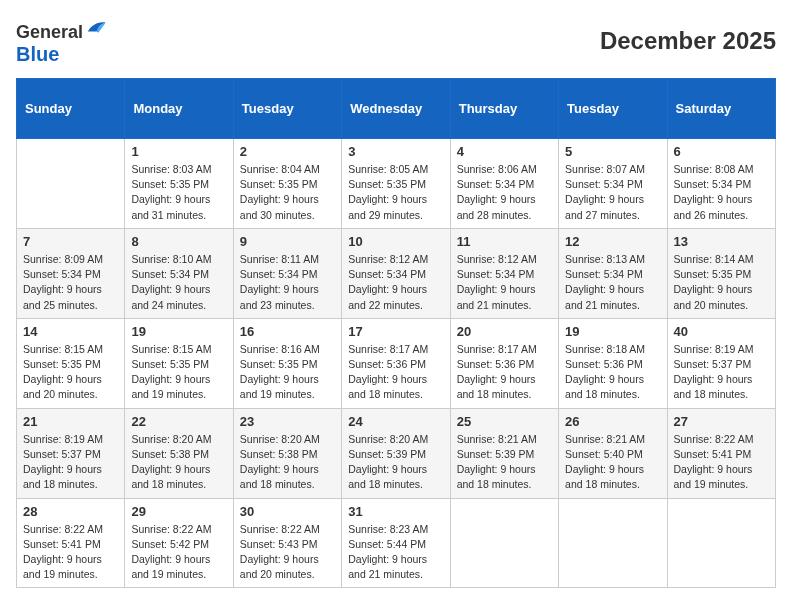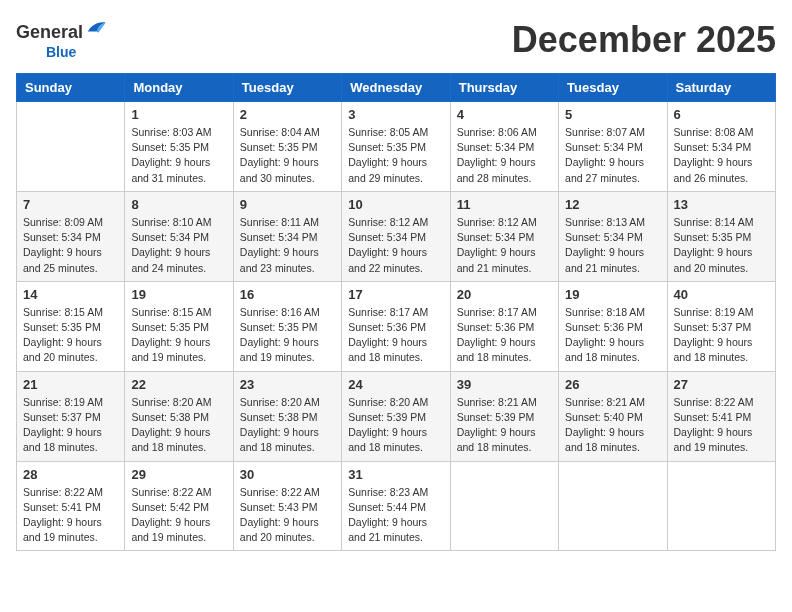--- a/index.html
+++ b/index.html
@@ -6,55 +6,55 @@
     body {
       font-family: Arial, sans-serif;
       background: #fff;
       width: 792px;
       min-height: 612px;
       padding: 16px;
     }
     .header-section {
       display: flex;
       justify-content: space-between;
-      align-items: flex-end;
+      align-items: center;
       margin-bottom: 12px;
     }
     .logo {
       display: flex;
       align-items: center;
     }
     .logo-icon {
       width: 22px;
       height: 22px;
       margin-left: 2px;
     }
     .title-section {
       text-align: right;
     }
     .month-title {
-      font-size: 36px;
+      font-size: 24px;
       font-weight: bold;
       color: #333;
       margin-left: 20px;
     }
     .location-title {
       font-size: 16px;
       color: #555;
     }
     .calendar-table {
       width: 100%;
       border-collapse: collapse;
       border: 1px solid #ccc;
     }
     .calendar-table th {
       background-color: #1565c0;
       color: #fff;
       text-align: left;
-      padding: 6px 8px;
+      padding: 22px 8px;
       font-size: 13px;
       border: 1px solid #1a6cc8;
     }
     .calendar-table td {
       border: 1px solid #ccc;
       vertical-align: top;
       padding: 5px 6px;
       width: 108px;
       min-height: 80px;
       font-size: 11px;
@@ -82,21 +82,21 @@
 </head>
 <body>
 
 <div class="header-section">
   <div class="logo">
     <span>
       <span style="font-size:18px;font-weight:bold;color:#333;">General</span><svg class="logo-icon" viewBox="0 0 30 24" xmlns="http://www.w3.org/2000/svg">
         <path d="M4 18 C8 10, 18 4, 28 6 C22 8, 18 12, 16 18 Z" fill="#1565c0"></path>
         <path d="M16 18 C18 12, 24 8, 28 6 C26 10, 22 14, 18 20 Z" fill="#42a5f5"></path>
       </svg><br>
-      <span style="font-size:14px;font-weight:bold;color:#1565c0;margin-left:30px;">Blue</span>
+      <span style="font-size:20px;font-weight:bold;color:#1565c0;">Blue</span>
     </span>
   </div>
   <div class="title-section">
     <div class="month-title">December 2025</div>
   </div>
 </div>
 
 <table class="calendar-table">
   <thead>
     <tr>
@@ -208,21 +208,21 @@
         </td>
         <td>
           <span class="day-number">23</span>
           <div class="day-info">Sunrise: 8:20 AM<br>Sunset: 5:38 PM<br>Daylight: 9 hours and 18 minutes.</div>
         </td>
         <td>
           <span class="day-number">24</span>
           <div class="day-info">Sunrise: 8:20 AM<br>Sunset: 5:39 PM<br>Daylight: 9 hours and 18 minutes.</div>
         </td>
         <td>
-          <span class="day-number">39</span>
+          <span class="day-number">25</span>
           <div class="day-info">Sunrise: 8:21 AM<br>Sunset: 5:39 PM<br>Daylight: 9 hours and 18 minutes.</div>
         </td>
         <td>
           <span class="day-number">26</span>
           <div class="day-info">Sunrise: 8:21 AM<br>Sunset: 5:40 PM<br>Daylight: 9 hours and 18 minutes.</div>
         </td>
         <td>
           <span class="day-number">27</span>
           <div class="day-info">Sunrise: 8:22 AM<br>Sunset: 5:41 PM<br>Daylight: 9 hours and 19 minutes.</div>
         </td>

